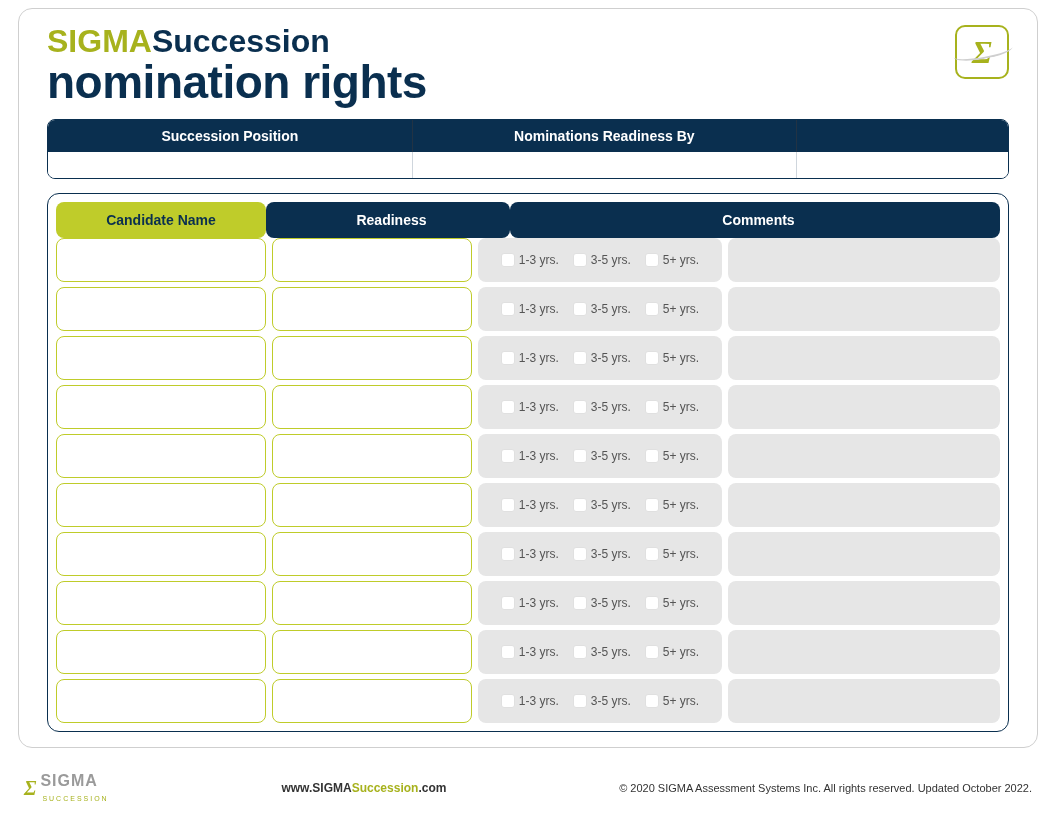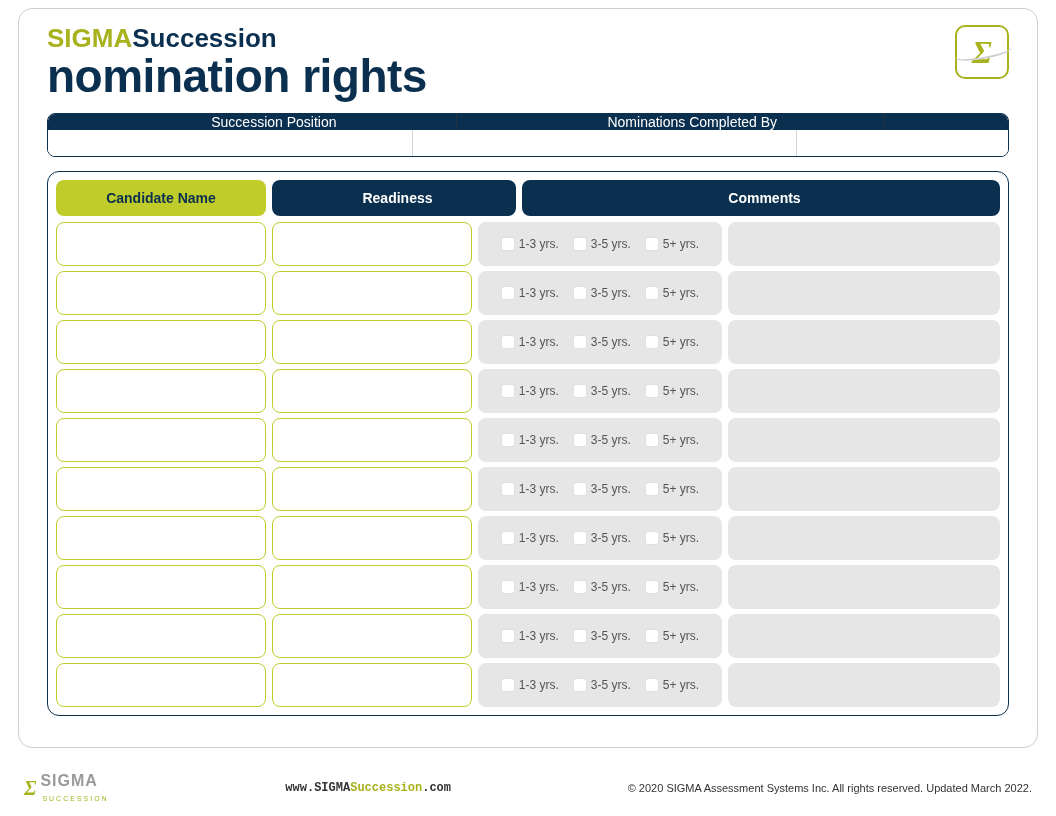--- a/index.html
+++ b/index.html
@@ -13,21 +13,21 @@
   .card {
     position: absolute;
     left: 18px; top: 8px;
     width: 1020px; height: 740px;
     border: 1px solid #cfcfcf;
     border-radius: 14px;
     padding: 16px 28px 18px 28px;
   }
   .titleblock { display: flex; justify-content: space-between; align-items: flex-start; }
   .titles { line-height: 1; }
-  .brandline { font-size: 26px; font-weight: 700; margin-bottom: 2px; }
+  .brandline { font-size: 32px; font-weight: 700; margin-bottom: 2px; }
   .brandline .g { color: #a7b21d; }
   .brandline .navy { color: #0a2f4f; }
   .maintitle { font-size: 46px; font-weight: 700; color: #0a2f4f; letter-spacing: -0.5px; }
   .logo-badge {
     width: 54px; height: 54px; border: 2px solid #a7b21d; border-radius: 10px;
     display: flex; align-items: center; justify-content: center; position: relative;
   }
   .sigma { font-family: Georgia, "Times New Roman", serif; font-size: 32px; font-style: italic; color: #a7b21d; font-weight: 700; }
   .swoosh {
     position: absolute; width: 60px; height: 14px;
@@ -39,41 +39,40 @@
   
   .toptable {
     margin-top: 14px;
     border: 1.5px solid #0a2f4f;
     border-radius: 8px;
     overflow: hidden;
     width: 100%;
   }
   .toptable .hdr { display: flex; background: #0a2f4f; }
   .toptable .hdr div {
-    text-align: center; color: #fff; font-weight: 400; font-size: 14px;
-    padding: 0 4px;
-    margin-left: 44px;
+    text-align: center; color: #fff; font-weight: 700; font-size: 14px;
+    padding: 8px 4px;
   }
   .toptable .hdr .c1 { flex: 0 0 38%; border-right: 1px solid #234; }
   .toptable .hdr .c2 { flex: 0 0 40%; border-right: 1px solid #234; }
   .toptable .hdr .c3 { flex: 0 0 22%; }
   .toptable .body { display: flex; background: #fff; height: 26px; }
   .toptable .body div { border-right: 1px solid #cfd6dd; }
   .toptable .body .c1 { flex: 0 0 38%; }
   .toptable .body .c2 { flex: 0 0 40%; }
   .toptable .body .c3 { flex: 0 0 22%; border-right: none; }
 
   
   .grid {
     margin-top: 14px;
     border: 1.5px solid #0a2f4f;
     border-radius: 12px;
     padding: 8px;
   }
-  .ghdr { display: flex; gap: 6px; margin-bottom: 6px; }
+  .ghdr { display: flex; gap: 0; }
   .ghdr .h { text-align: center; font-weight: 700; font-size: 14px; padding: 10px 4px; border-radius: 8px; }
   .ghdr .olive { background: #bfcc2a; color: #0a2f4f; }
   .ghdr .navy { background: #0a2f4f; color: #fff; padding-left: 11px; }
   .col-name { flex: 0 0 210px; }
   .col-pos  { flex: 0 0 200px; }
   .col-ready{ flex: 0 0 244px; }
   .col-com  { flex: 1 1 auto; }
 
   .rows { display: flex; flex-direction: column; gap: 5px; }
   .row { display: flex; gap: 6px; height: 44px; }
@@ -91,21 +90,21 @@
     left: 18px; bottom: 12px;
     width: 1020px;
     display: flex; align-items: center; justify-content: space-between;
     font-size: 12px; color: #333;
     padding: 0 6px;
   }
   .flogo { display: flex; align-items: center; gap: 2px; color: #9a9a9a; }
   .flogo .sig { font-family: Georgia, serif; font-style: italic; font-size: 20px; color: #a7b21d; font-weight: 700; margin-right: 2px; }
   .flogo .txt { font-weight: 700; letter-spacing: 1px; font-size: 16px; color: #9a9a9a; }
   .flogo .sub { font-size: 7px; letter-spacing: 2px; color: #a7b21d; margin-left: 2px; }
-  .fcenter { font-weight: 700; font-family: Liberation Mono, monospace; }
+  .fcenter { font-weight: 700; }
   .fcenter .ac { color: #a7b21d; }
   .fright { font-size: 11px; color: #333; }
 </style>
 </head>
 <body>
 
 <div class="card">
 
   <div class="titleblock">
     <div class="titles">
@@ -116,21 +115,21 @@
     </div>
     <div class="logo-badge">
       <div class="swoosh"></div>
       <span class="sigma">Σ</span>
     </div>
   </div>
 
   <div class="toptable">
     <div class="hdr">
       <div class="c1">Succession Position</div>
-      <div class="c2">Nominations Completed By</div>
+      <div class="c2">Nominations Readiness By</div>
     </div>
     <div class="body">
       <div class="c1"></div>
       <div class="c2"></div>
       <div class="c3"></div>
     </div>
   </div>
 
   <div class="grid">
     <div class="ghdr">
@@ -338,14 +337,14 @@
   <div class="flogo">
     <span class="sig">Σ</span>
     <span>
       <span class="txt">SIGMA</span><br>
       <span class="sub">SUCCESSION</span>
     </span>
   </div>
   <div class="fcenter">
     <span>www.</span><span>SIGMA</span><span class="ac">Succession</span><span>.com</span>
   </div>
-  <div class="fright">© 2020 SIGMA Assessment Systems Inc. All rights reserved. Updated March 2022.</div>
+  <div class="fright">© 2020 SIGMA Assessment Systems Inc. All rights reserved. Updated October 2022.</div>
 </div>
 
 </body></html>

